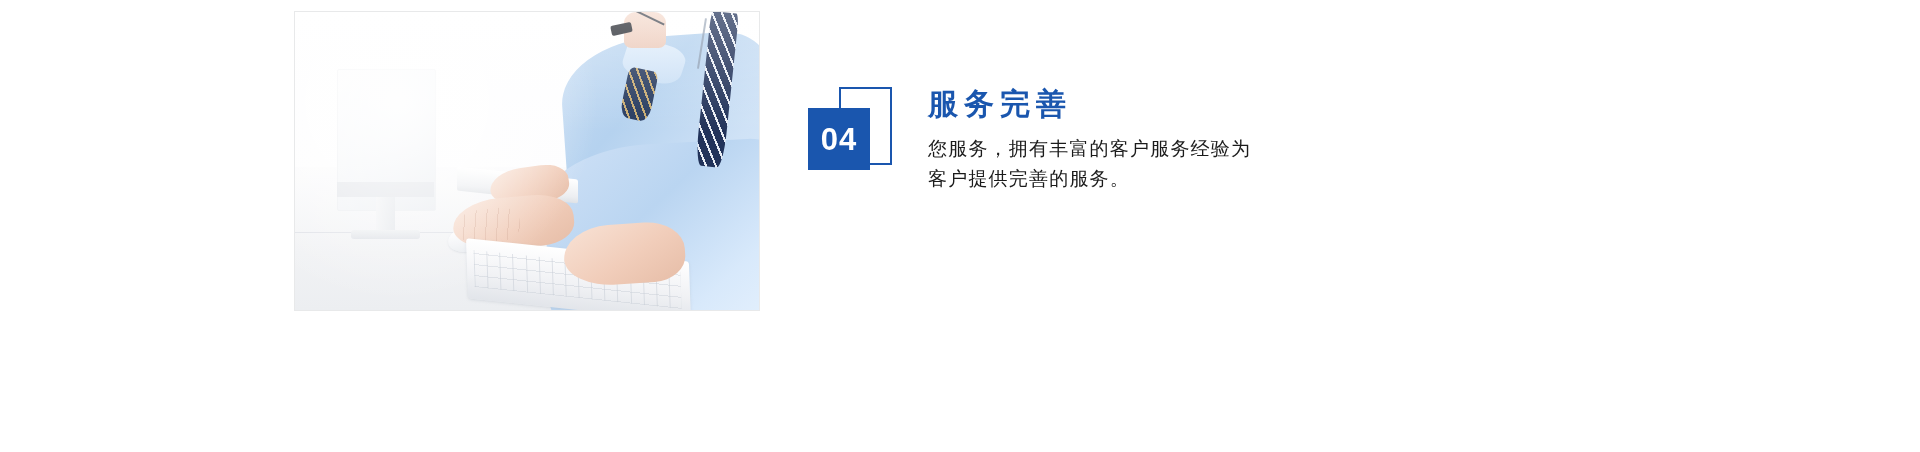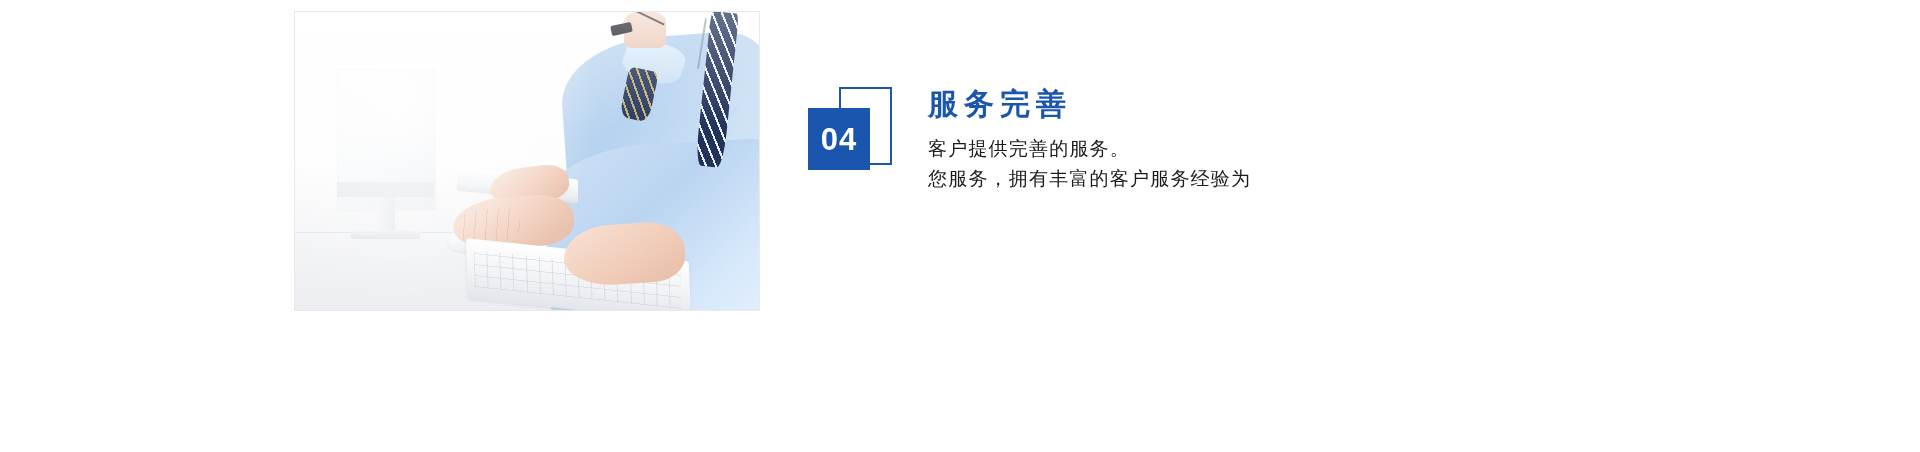--- a/index.html
+++ b/index.html
@@ -410,19 +410,19 @@
     <div class="badge">
       <div class="badge-outline"></div>
       <div class="badge-square">
         <span class="badge-number">04</span>
       </div>
     </div>
 
     <div class="text-col">
       <h2 class="heading">服务完善</h2>
       <p class="body-text">
+        <span class="body-line">您服务，拥有丰富的客户服务经验为</span>
         <span class="body-line">客户提供完善的服务。</span>
-        <span class="body-line">您服务，拥有丰富的客户服务经验为</span>
       </p>
     </div>
 
   </div>
 </div>
 
 </body></html>

